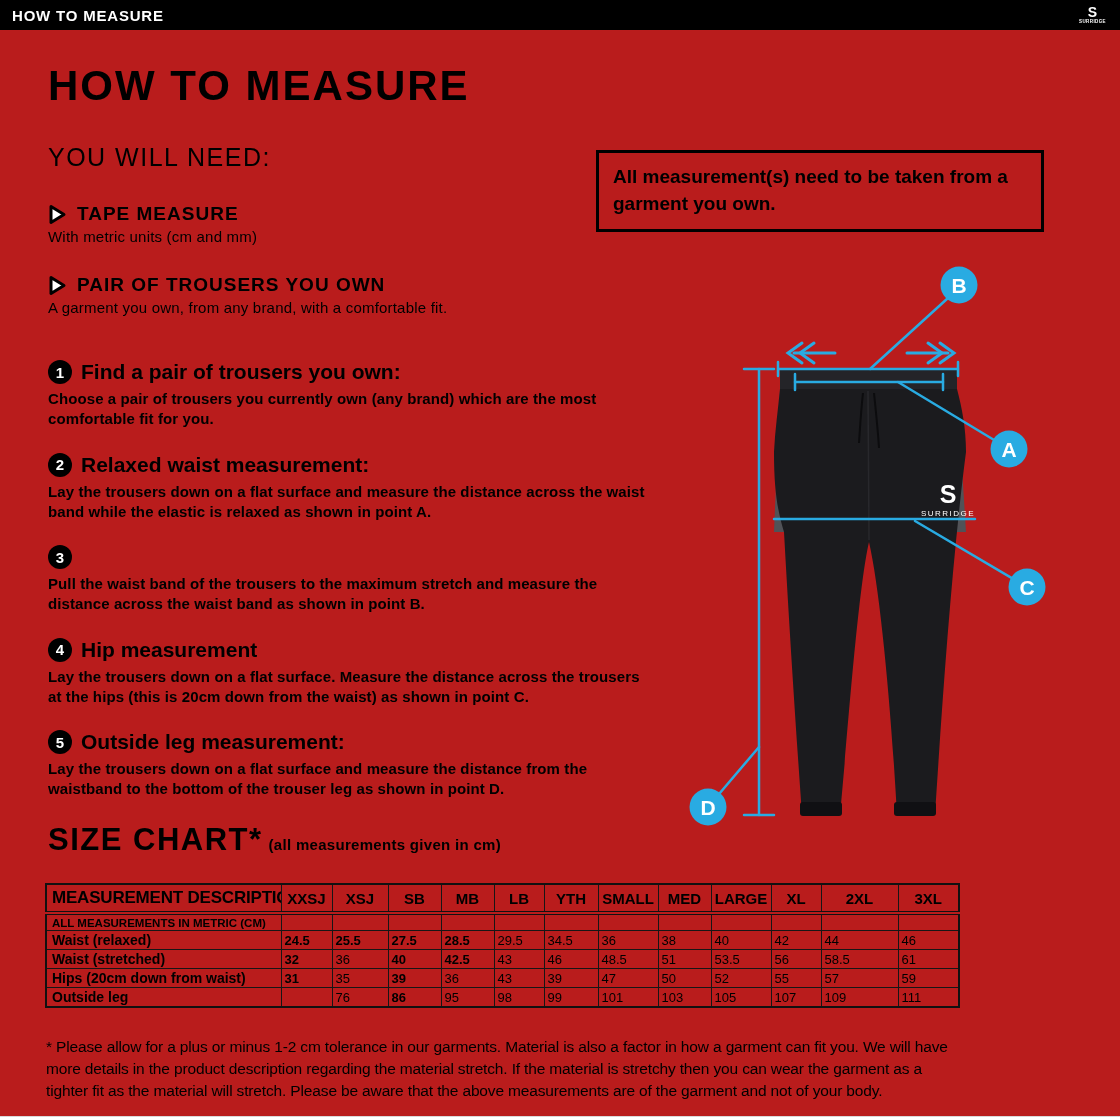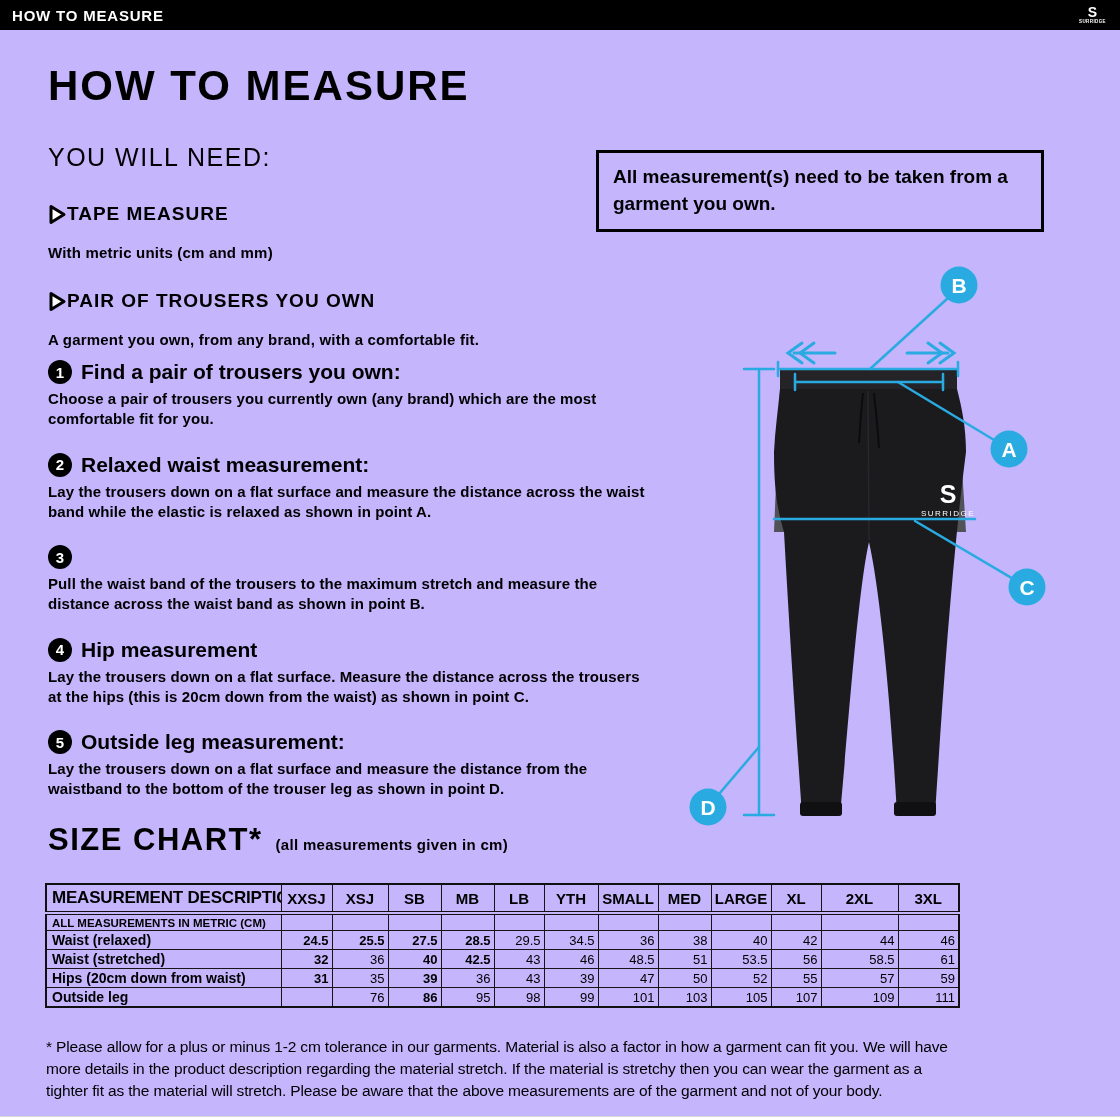--- a/index.html
+++ b/index.html
@@ -1,16 +1,16 @@
 <!DOCTYPE html>
 <html><head>
 <meta charset="utf-8">
 <style>
   html,body{margin:0;padding:0;background:#fff;}
-  .page{position:relative;width:1120px;height:1117px;background:#c4b5fd;overflow:hidden;
+  .page{position:relative;width:1120px;height:1117px;background:#b91c1c;overflow:hidden;
         font-family:"Liberation Sans", sans-serif;color:#000;border-bottom:1px solid #d8d8d8;box-sizing:border-box;}
 
   
   .topbar{position:absolute;left:0;top:0;width:100%;height:30px;background:#000;color:#fff;
           display:flex;align-items:center;justify-content:space-between;padding:0 12px;box-sizing:border-box;}
   .topbar-title{font-size:15px;font-weight:bold;letter-spacing:.8px;}
   .brand-logo{display:flex;flex-direction:column;align-items:center;line-height:1;margin-right:2px;}
   .brand-logo .s{font-size:14px;font-weight:bold;letter-spacing:0;}
   .brand-logo .nm{font-size:4.5px;letter-spacing:.4px;margin-top:1px;font-weight:bold;}
 
@@ -18,51 +18,51 @@
   .page-title{position:absolute;left:48px;top:62px;margin:0;font-size:42px;font-weight:bold;letter-spacing:2px;}
   .need-heading{position:absolute;left:48px;top:143px;font-size:25px;font-weight:normal;letter-spacing:1.5px;}
 
   
   .callout{position:absolute;left:596px;top:150px;width:448px;box-sizing:border-box;border:3px solid #000;
            padding:11px 14px;font-size:19px;font-weight:bold;line-height:1.42;}
 
   
   .need-list{position:absolute;left:48px;top:203px;width:560px;}
   .need-item{margin-bottom:29px;}
-  .need-item-title{display:flex;align-items:center;font-size:19px;font-weight:bold;letter-spacing:1px;}
-  .need-item-sub{font-size:15px;font-weight:bold;margin-top:19px;letter-spacing:.2px;}
+  .need-item-title{display:flex;align-items:center;gap:10px;font-size:19px;font-weight:bold;letter-spacing:1px;}
+  .need-item-sub{font-size:15px;font-weight:normal;margin-top:3px;letter-spacing:.2px;}
 
   
   .steps{position:absolute;left:48px;top:360px;width:600px;list-style:none;margin:0;padding:0;}
   .step{margin-bottom:23px;min-height:67px;}
   .step-head{display:flex;align-items:center;gap:9px;font-size:21px;font-weight:bold;}
   .step-badge{flex:0 0 auto;width:24px;height:24px;border-radius:50%;background:#000;color:#fff;
               font-size:15px;font-weight:bold;display:flex;align-items:center;justify-content:center;}
   .step-body{font-size:15px;font-weight:bold;line-height:1.35;margin-top:5px;letter-spacing:.1px;}
 
   
   .diagram{position:absolute;left:690px;top:260px;width:400px;height:580px;margin:0;}
   .diagram svg{position:absolute;left:0;top:0;}
   .badge{position:absolute;width:37px;height:37px;border-radius:50%;background:#29ABE2;color:#fff;
          font-weight:bold;font-size:21px;display:flex;align-items:center;justify-content:center;
          transform:translate(-50%,-50%);}
 
   
   .size-heading{position:absolute;left:48px;top:822px;font-size:31px;font-weight:bold;letter-spacing:1.5px;}
-  .size-subheading{font-size:15px;font-weight:bold;letter-spacing:.3px;margin-left:13px;}
+  .size-subheading{font-size:15px;font-weight:bold;letter-spacing:.3px;margin-left:6px;}
   table.size-chart{position:absolute;left:45px;top:883px;width:913px;border-collapse:collapse;
                    table-layout:fixed;border:2.5px solid #111;}
   .size-chart th,.size-chart td{border:1.5px solid #161616;padding:0 3px;overflow:hidden;white-space:nowrap;}
   .size-chart thead th{font-size:15px;font-weight:bold;height:26px;text-align:center;border-bottom:4px double #111;}
   .size-chart thead th.desc{font-size:17px;text-align:left;padding-left:5px;letter-spacing:-.2px;}
   .size-chart tr.metric td{height:15px;}
   .size-chart tr.metric td.label{font-size:11.5px;font-weight:bold;padding-left:5px;}
   .size-chart tbody td{height:18px;}
   .size-chart td.label{font-size:14px;font-weight:bold;text-align:left;padding-left:5px;}
-  .size-chart td.val{font-size:13px;text-align:right;}
+  .size-chart td.val{font-size:13px;text-align:left;}
   .size-chart td.val.b{font-weight:bold;}
 
   
   .footnote{position:absolute;left:46px;top:1020px;width:912px;font-size:15.5px;line-height:1.42;letter-spacing:-.15px;}
 </style>
 </head>
 <body>
 
 <div class="page">
 

